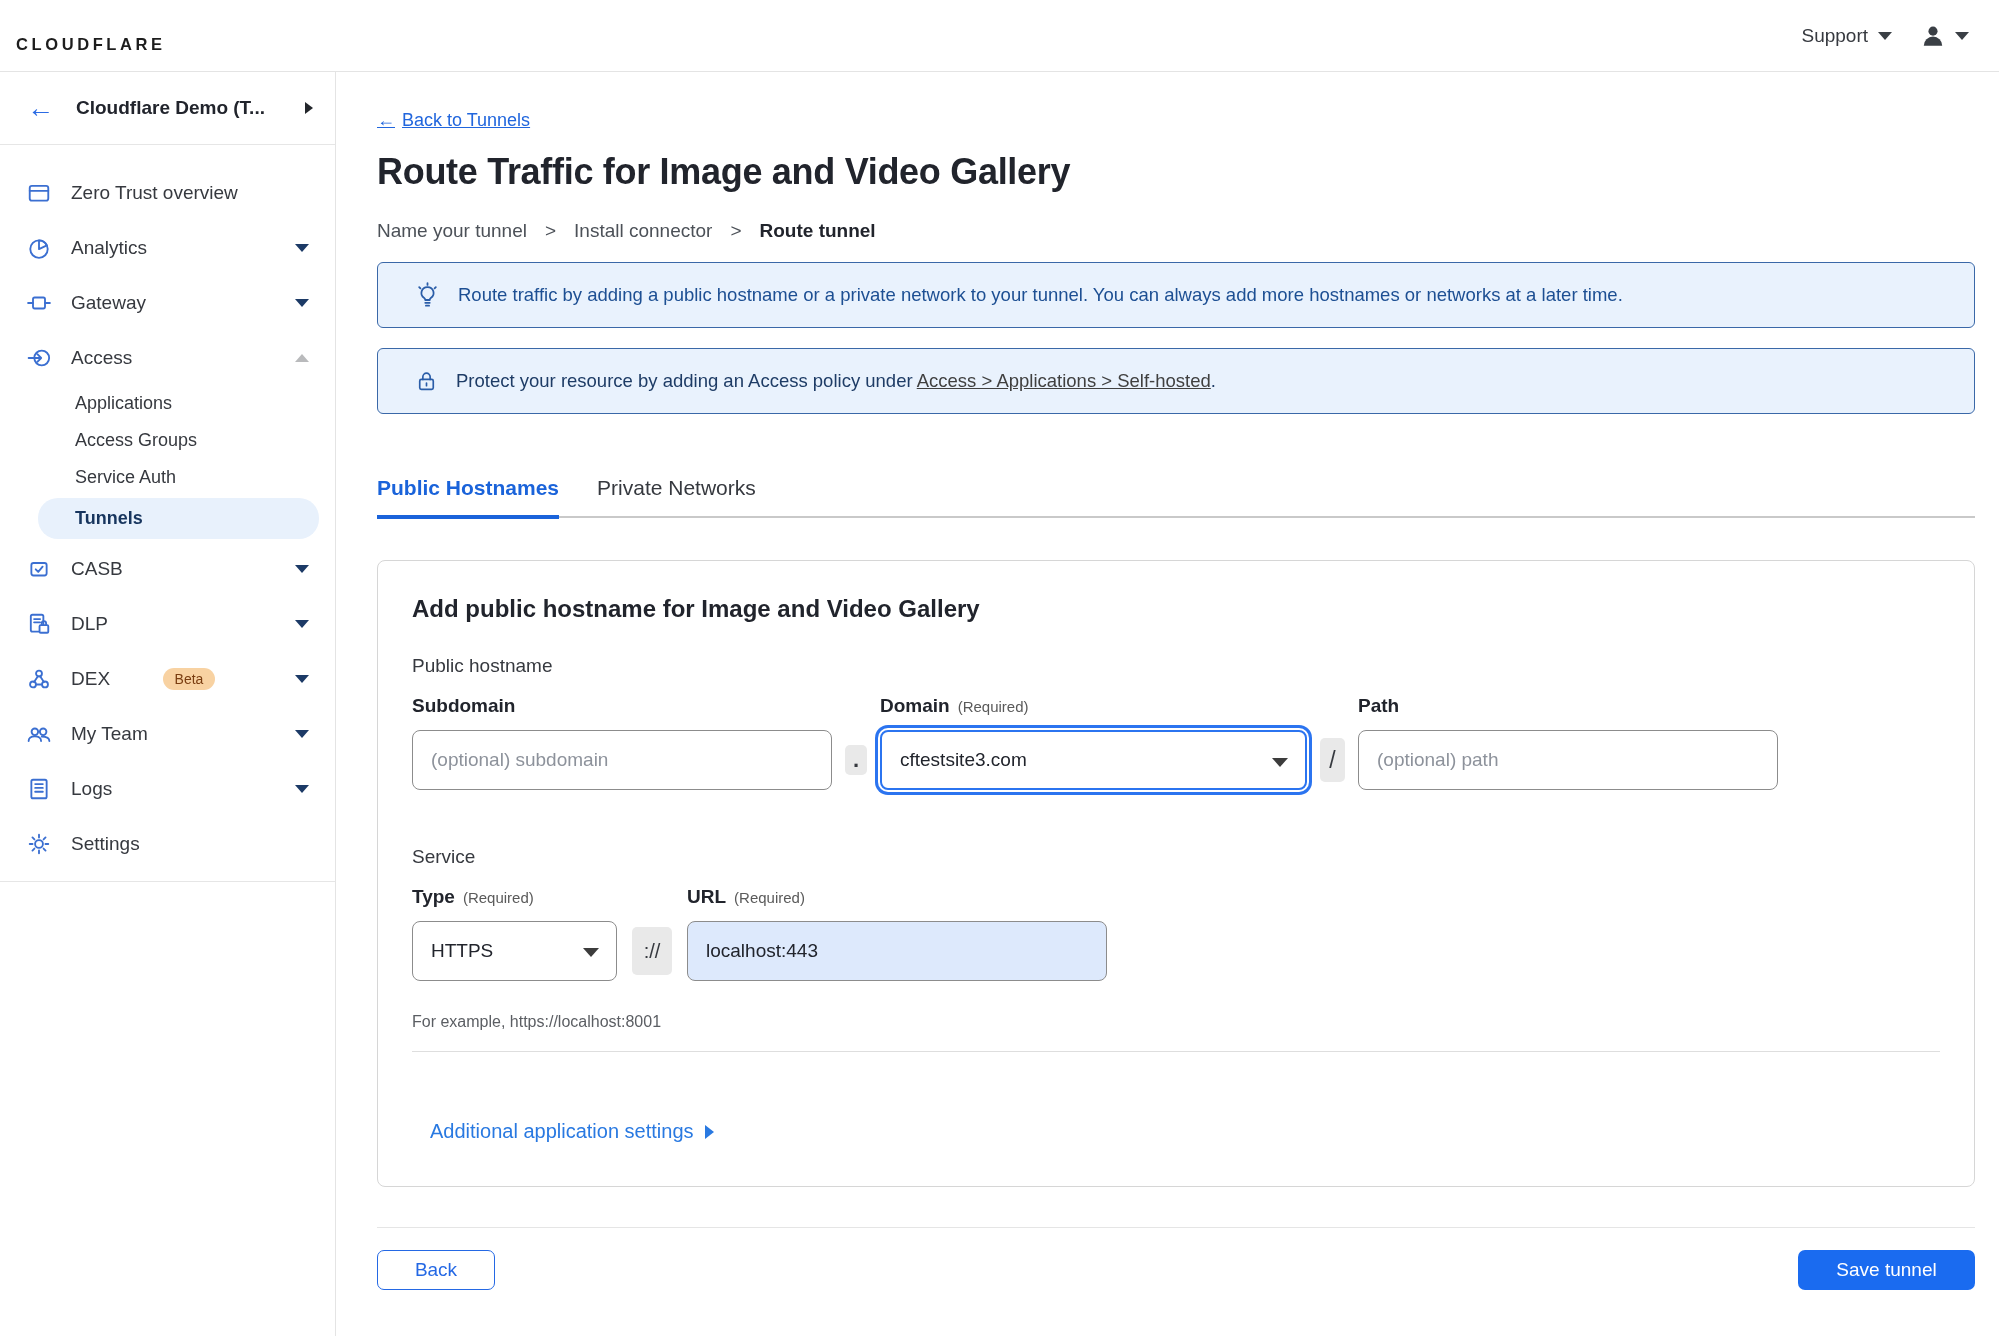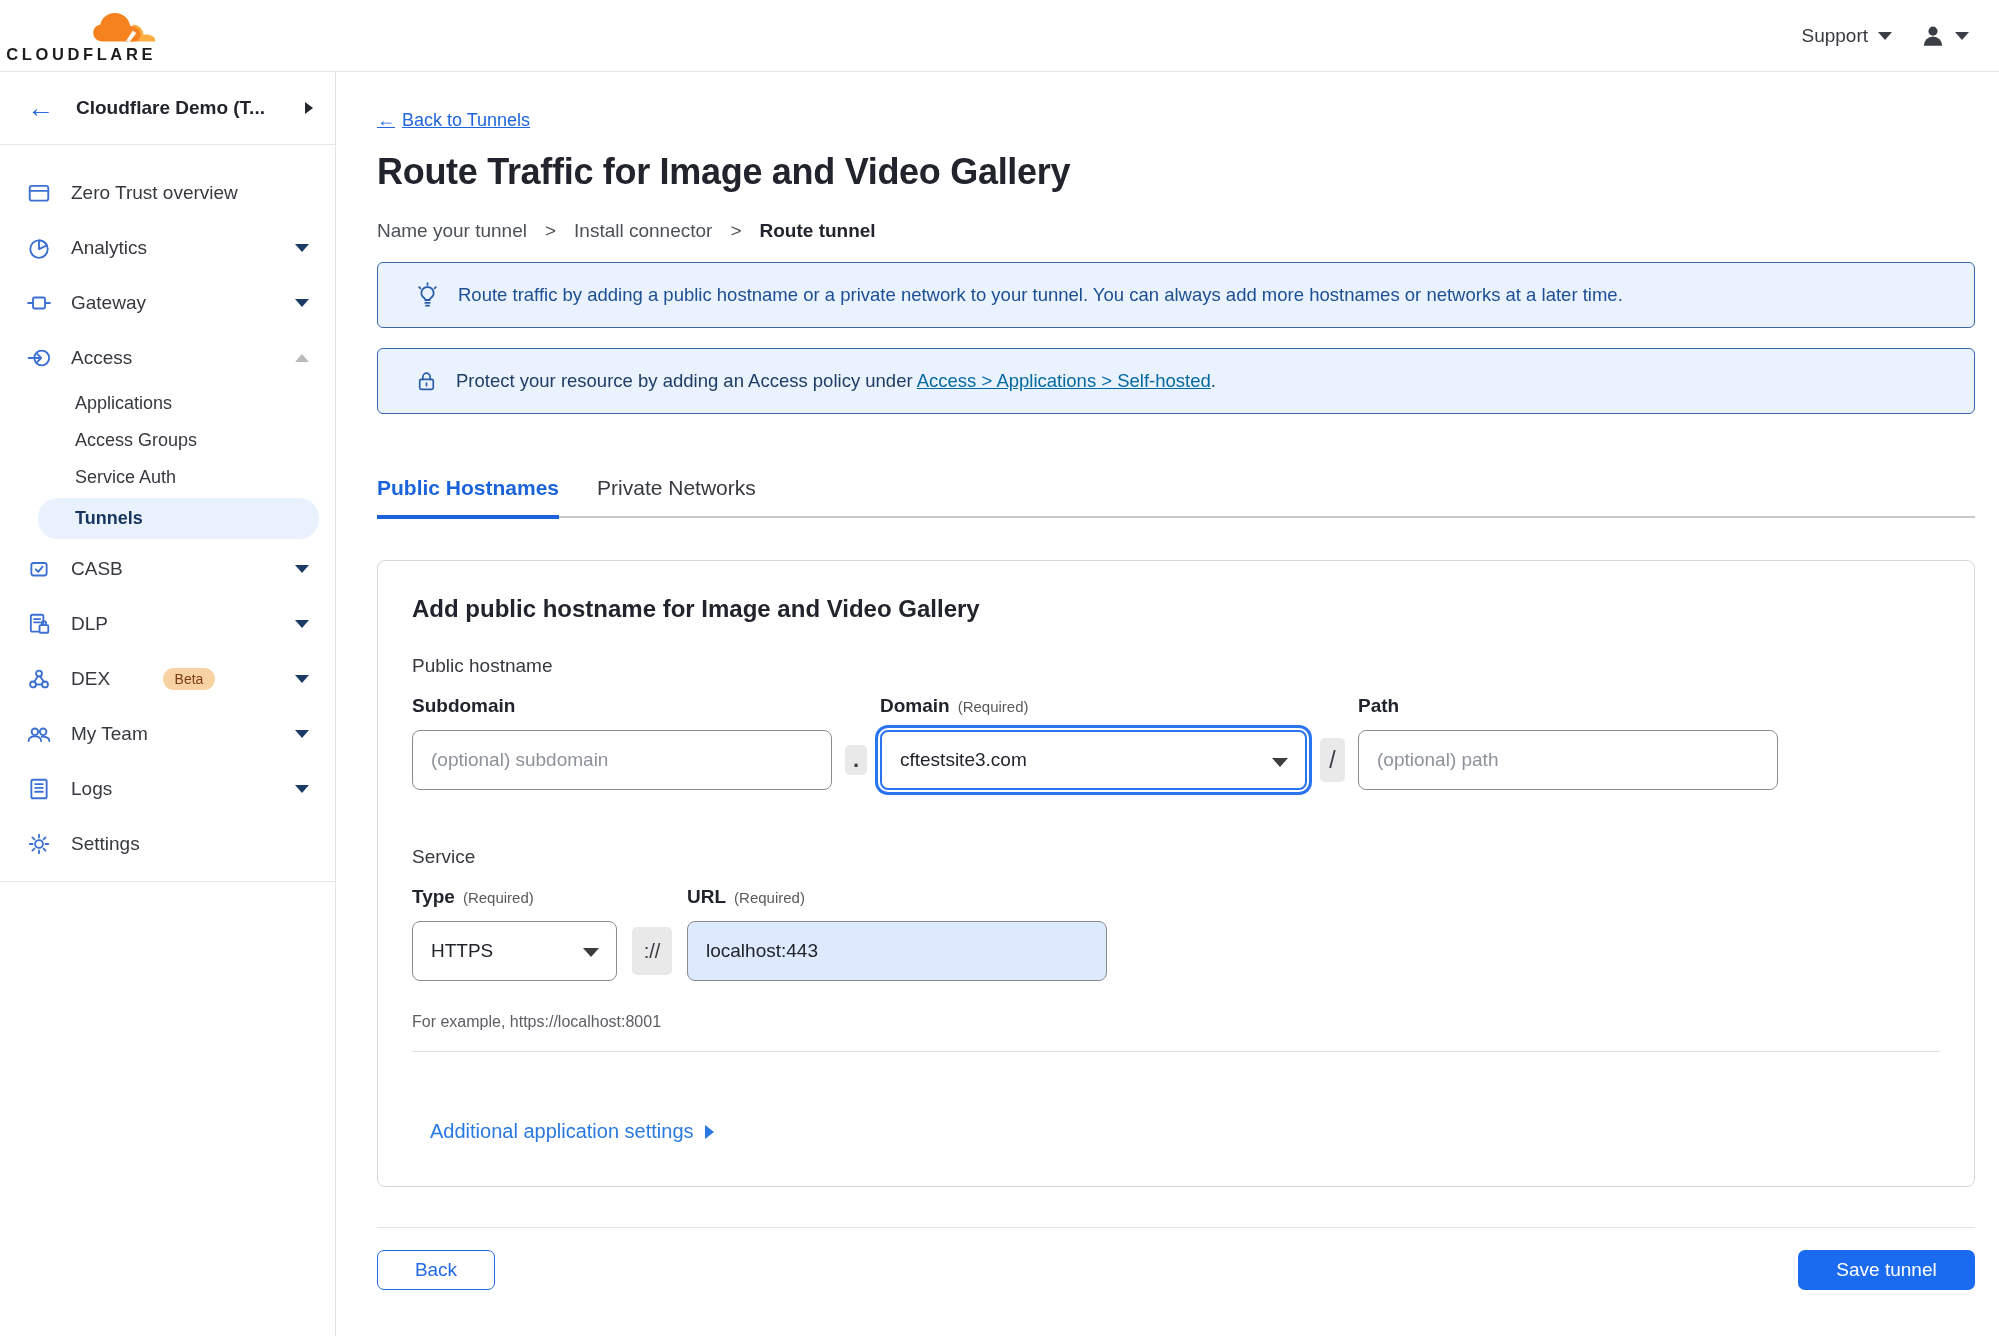--- a/index.html
+++ b/index.html
@@ -5,21 +5,21 @@
   * { box-sizing: border-box; }
   html,body { margin:0; padding:0; overflow:hidden; }
   body {
     width:1999px; height:1336px; background:#fff;
     font-family:"Liberation Sans","DejaVu Sans",sans-serif;
     color:#21242c; position:relative;
   }
   
   .topbar { height:72px; display:flex; align-items:center; justify-content:space-between;
             padding:0 30px 0 16px; border-bottom:1px solid #e4e4e4; }
-  .logo { display:flex; flex-direction:column; align-items:flex-end; width:140px; margin-top:4px; }
+  .logo { display:flex; align-items:flex-end; width:140px; margin-top:4px; }
   .logo-word { font-size:16.5px; font-weight:bold; letter-spacing:3.6px; color:#1d1d1d; margin-top:1px; }
   .topbar-right { display:flex; align-items:center; gap:28px; }
   .support { display:flex; align-items:center; gap:10px; font-size:19px; color:#36393f; cursor:pointer; }
   .avatar-wrap { display:flex; align-items:center; gap:9px; cursor:pointer; }
   .tri-down { width:0; height:0; border-left:7px solid transparent; border-right:7px solid transparent;
               border-top:8px solid #3a3f45; }
   
   .layout { display:flex; height:1264px; }
   .sidebar { width:336px; border-right:1px solid #e4e4e4; background:#fff; flex-shrink:0; }
   .sidebar-header { height:73px; display:flex; align-items:center; gap:22px;
@@ -52,21 +52,21 @@
                text-decoration:underline; cursor:pointer; white-space:nowrap; }
   h1 { font-size:36px; font-weight:bold; margin:20px 0 0; color:#21242c; letter-spacing:-0.3px; }
   .steps { display:flex; gap:18px; margin-top:27px; font-size:19px; color:#4c5158;align-items:flex-end; }
   .steps .cur { color:#21242c; font-weight:bold; }
   .banner { margin-top:20px; min-height:66px; background:#e9f2fd; border:1px solid #3a68a8;
             border-radius:6px; display:flex; align-items:center; gap:17px; padding:0 36px; }
   .banner:first-of-type { margin-top:26px; }
   .banner svg { flex-shrink:0; stroke:#2a5da8; fill:none; stroke-width:1.6; stroke-linecap:round; stroke-linejoin:round; }
   .banner-text { font-size:18.5px; color:#1d4f93; }
   .banner-text.dark { color:#1e3c66; }
-  .banner-link { color:#0369a1; text-decoration:underline; cursor:pointer; }
+  .banner-link { color:#404040; text-decoration:underline; cursor:pointer; }
   .tabs { display:flex; gap:38px; margin-top:62px; border-bottom:2px solid #c9c9c9; }
   .tab { padding-bottom:15px; font-size:21px; cursor:pointer; border-bottom:4px solid transparent;
          margin-bottom:-3px; white-space:nowrap; }
   .tab.active { color:#1a63da; font-weight:bold; border-bottom-color:#1a63da; }
   .tab.inactive { color:#36393f; }
   .card { margin-top:42px; height:627px; border:1px solid #d6d6d6; border-radius:8px;
           padding:34px 34px 0; background:#fff; }
   .card h2 { font-size:24px; font-weight:bold; margin:0; }
   .section-label { margin-top:32px; font-size:19px; color:#36393f; }
   .field-row { display:flex; margin-top:18px; }

